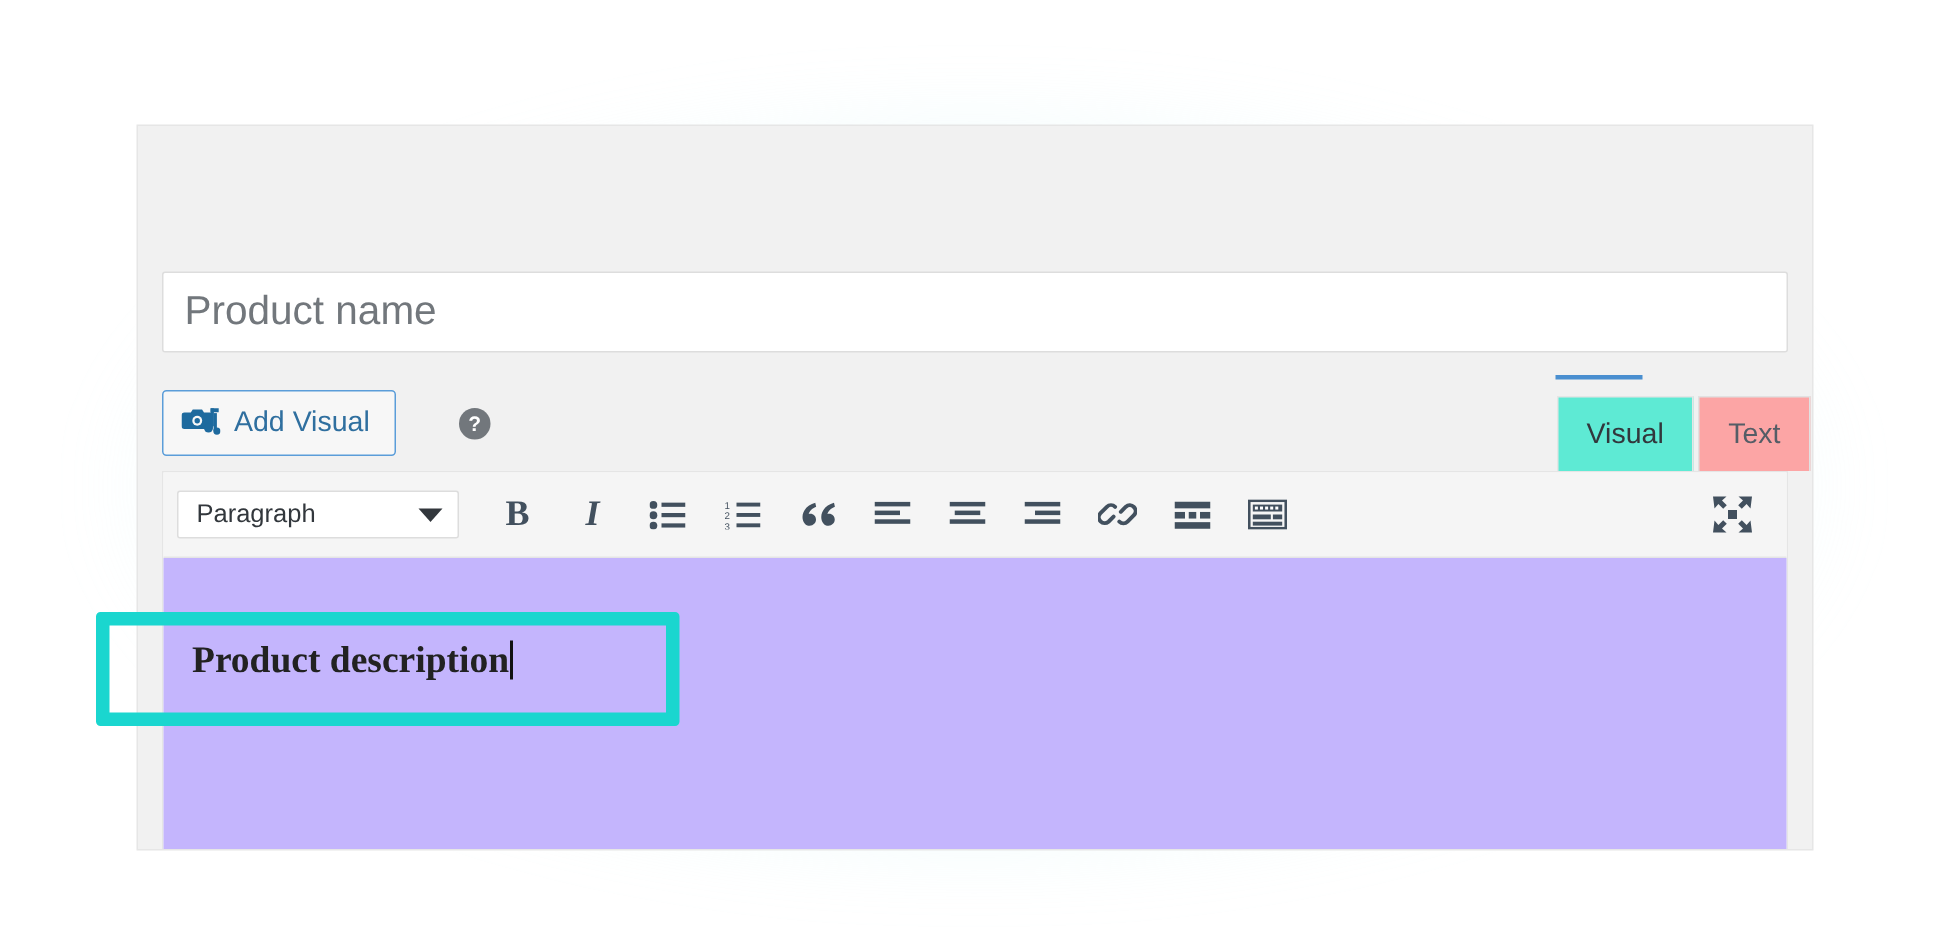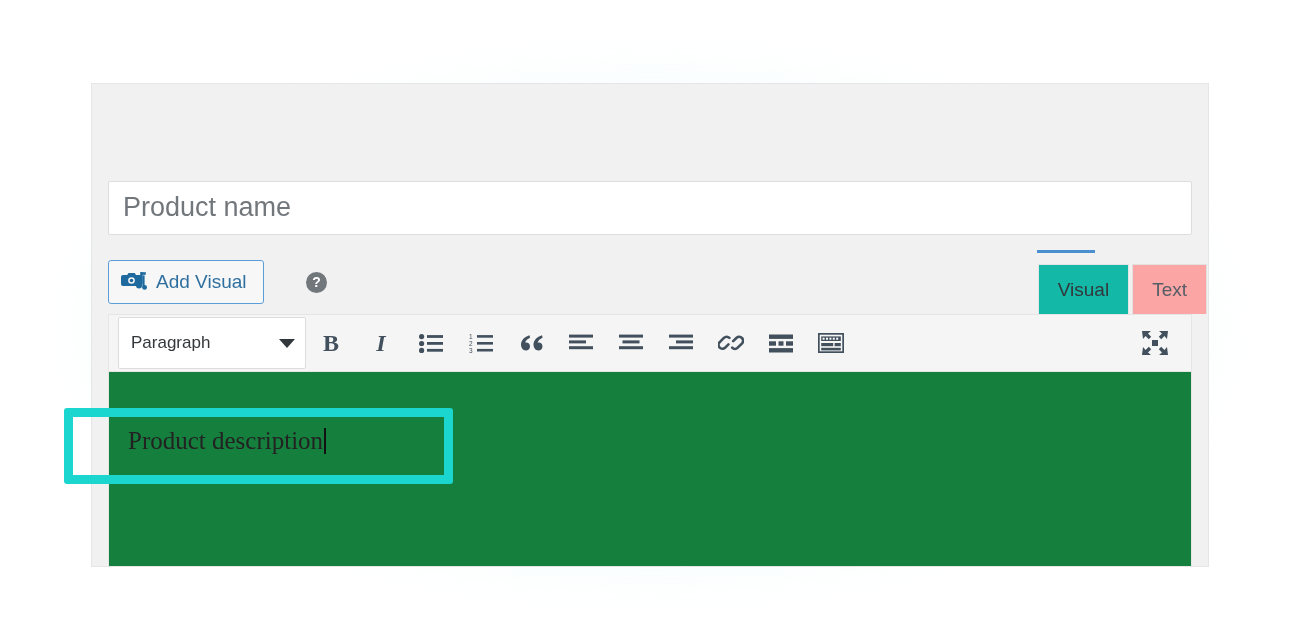--- a/index.html
+++ b/index.html
@@ -149,21 +149,21 @@
     align-items: center;
     font-size: 19px;
     color: #555d66;
     border: 1px solid #e1e1e1;
     border-bottom: none;
     background: #fca5a5;
     cursor: pointer;
     white-space: nowrap;
   }
   .tab.active {
-    background: #14b8a6;
+    background: #5eead4;
     border-color: #e5e5e5;
     color: #32373c;
     text-align: right;
   }
   .tab + .tab { margin-left: 3px; }
 
   
   .editor {
     position: absolute;
     left: 16px;
@@ -180,31 +180,32 @@
     height: 56px;
     background: #f5f5f5;
     border-bottom: 1px solid #e5e5e5;
     display: flex;
     align-items: center;
     padding-left: 9px;
   }
   .para-select {
     box-sizing: border-box;
     width: 188px;
-    height: 52px;
+    height: 32px;
     background: #ffffff;
     border: 1px solid #ddd;
     border-radius: 2px;
     display: flex;
     align-items: center;
     justify-content: space-between;
     padding: 0 10px 0 12px;
     font-size: 17px;
     color: #32373c;
     cursor: pointer;
+    margin-right: 14px;
   }
   .caret {
     width: 0; height: 0;
     border-left: 8px solid transparent;
     border-right: 8px solid transparent;
     border-top: 9px solid #32373c;
   }
   .tb-btn {
     width: 40px;
     height: 40px;
@@ -218,21 +219,22 @@
   .tb-btn.bold   { font-size: 24px; font-weight: 700; font-family: "Liberation Serif", serif; }
   .tb-btn.italic { font-size: 24px; font-weight: 700; font-style: italic; font-family: "Liberation Serif", serif; }
   .tb-btn svg { display: block; }
   .tb-spacer { flex: 1 1 auto; }
   .tb-btn.fullscreen { margin-right: 16px; }
 
   
   .content {
     position: relative;
     height: 195px;
-    background: #15803d;
+    background: #c4b5fd;
+    font-weight: bold;
   }
   .desc-text {
     position: absolute;
     left: 19px;
     top: 55px;
     font-family: "Liberation Serif", serif;
     font-size: 25px;
     color: #222222;
     white-space: nowrap;
   }

